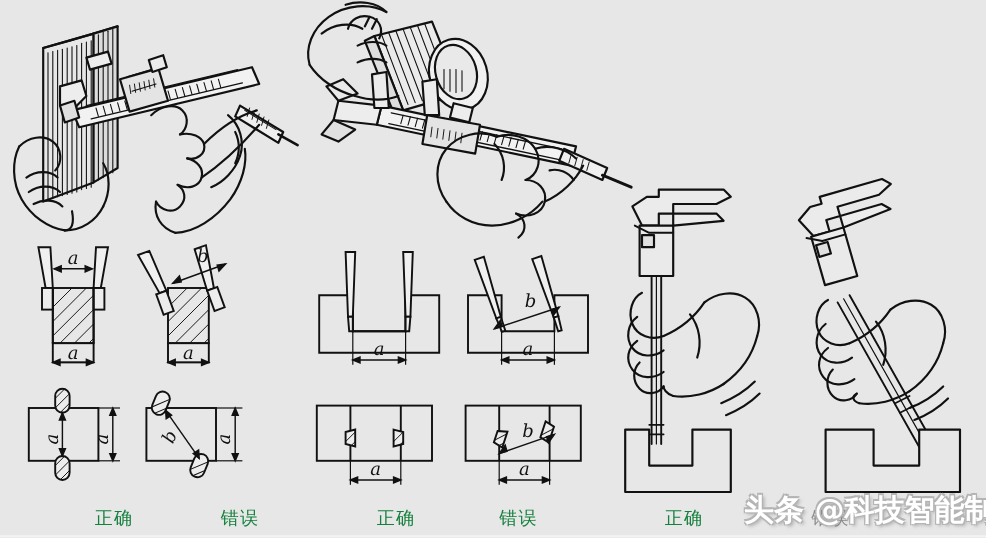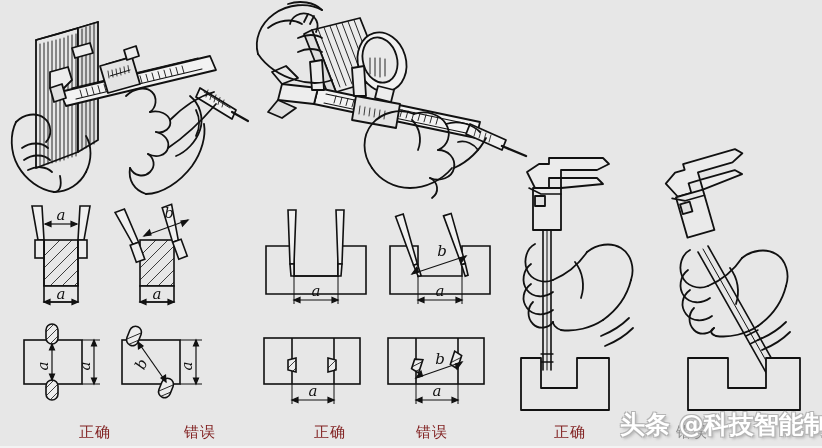--- a/index.html
+++ b/index.html
@@ -25,21 +25,21 @@
     position: absolute;
   }
   .fig svg {
     display: block;
     overflow: visible;
   }
   .caption {
     position: absolute;
     font-family: "DejaVu Sans", "Liberation Sans", sans-serif;
     font-size: 15px;
-    color: #7f1d1d;
+    color: #15803d;
     letter-spacing: 1px;
     white-space: nowrap;
     text-align: center;
     transform: translateX(-50%);
   }
   .caption.faded {
     color: #8d8d8d;
   }
   .watermark {
     position: absolute;

